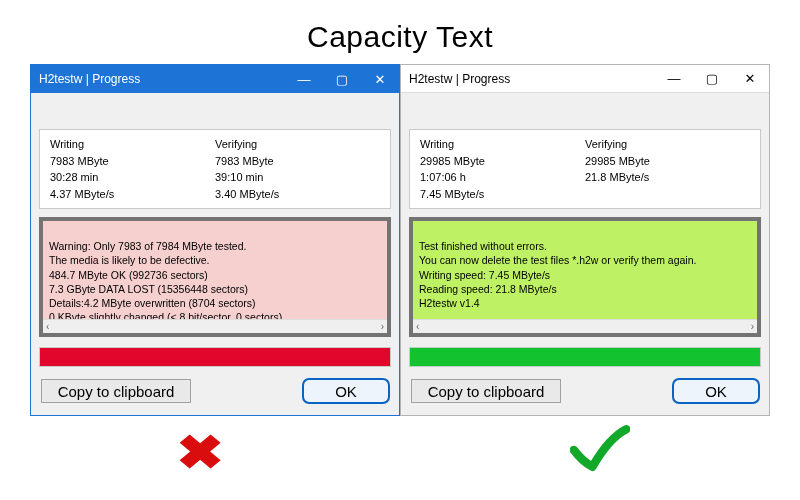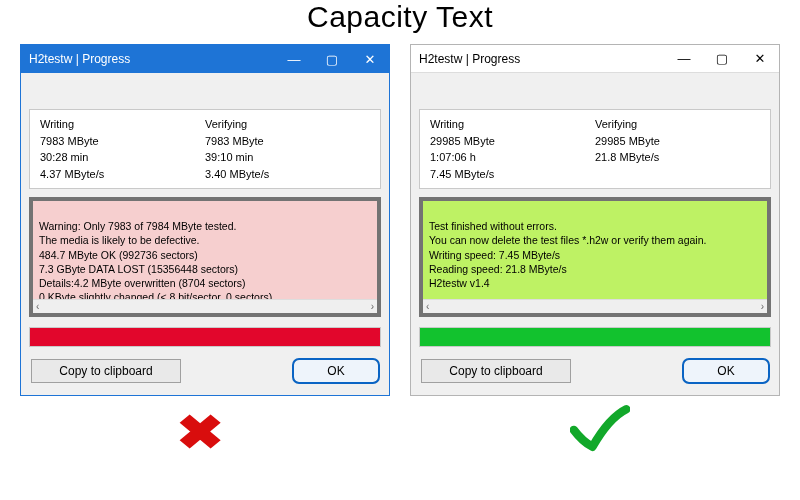--- a/index.html
+++ b/index.html
@@ -8,26 +8,26 @@
     width: 800px;
     height: 500px;
     background: #fff;
     font-family: "Segoe UI", Tahoma, sans-serif;
     position: relative;
   }
   .heading {
     text-align: center;
     font-family: Arial, sans-serif;
     font-size: 30px;
-    padding-top: 0;
+    padding-top: 20px;
     letter-spacing: 0.5px;
   }
   .pair {
     display: flex;
-    justify-content: space-between;
+    justify-content: center;
     padding: 10px 20px 0 20px;
   }
   .card {
     width: 370px;
     border: 1px solid rgba(0,0,0,0.25);
     background: #f0f0f0;
     font-size: 11px;
     color: #000;
   }
   
@@ -80,21 +80,21 @@
   }
 
   .bar {
     height: 20px; border:1px solid #c9c9c9; margin: 10px 0;
   }
   .bar-red   { background:#e2062c; }
   .bar-green { background:#12c22e; }
 
   .btnrow { display:flex; justify-content:space-between; padding: 2px 2px 4px; }
   .btn {
-    min-width: 150px; height:24px; font-size:12px;
+    min-width: 150px; height:24px; font-size:15px;
     background:#e9e9e9; border:1px solid #a0a0a0;
     display:flex; align-items:center; justify-content:center;
   }
   .btn.ok { min-width:86px;border-radius:6px; }
   .btn.focus { outline:2px solid #0a64c4; outline-offset:-1px; background:#eef4fb; }
 
   
   .marks {
     display:flex; justify-content:space-around; padding-top:8px;
   }

